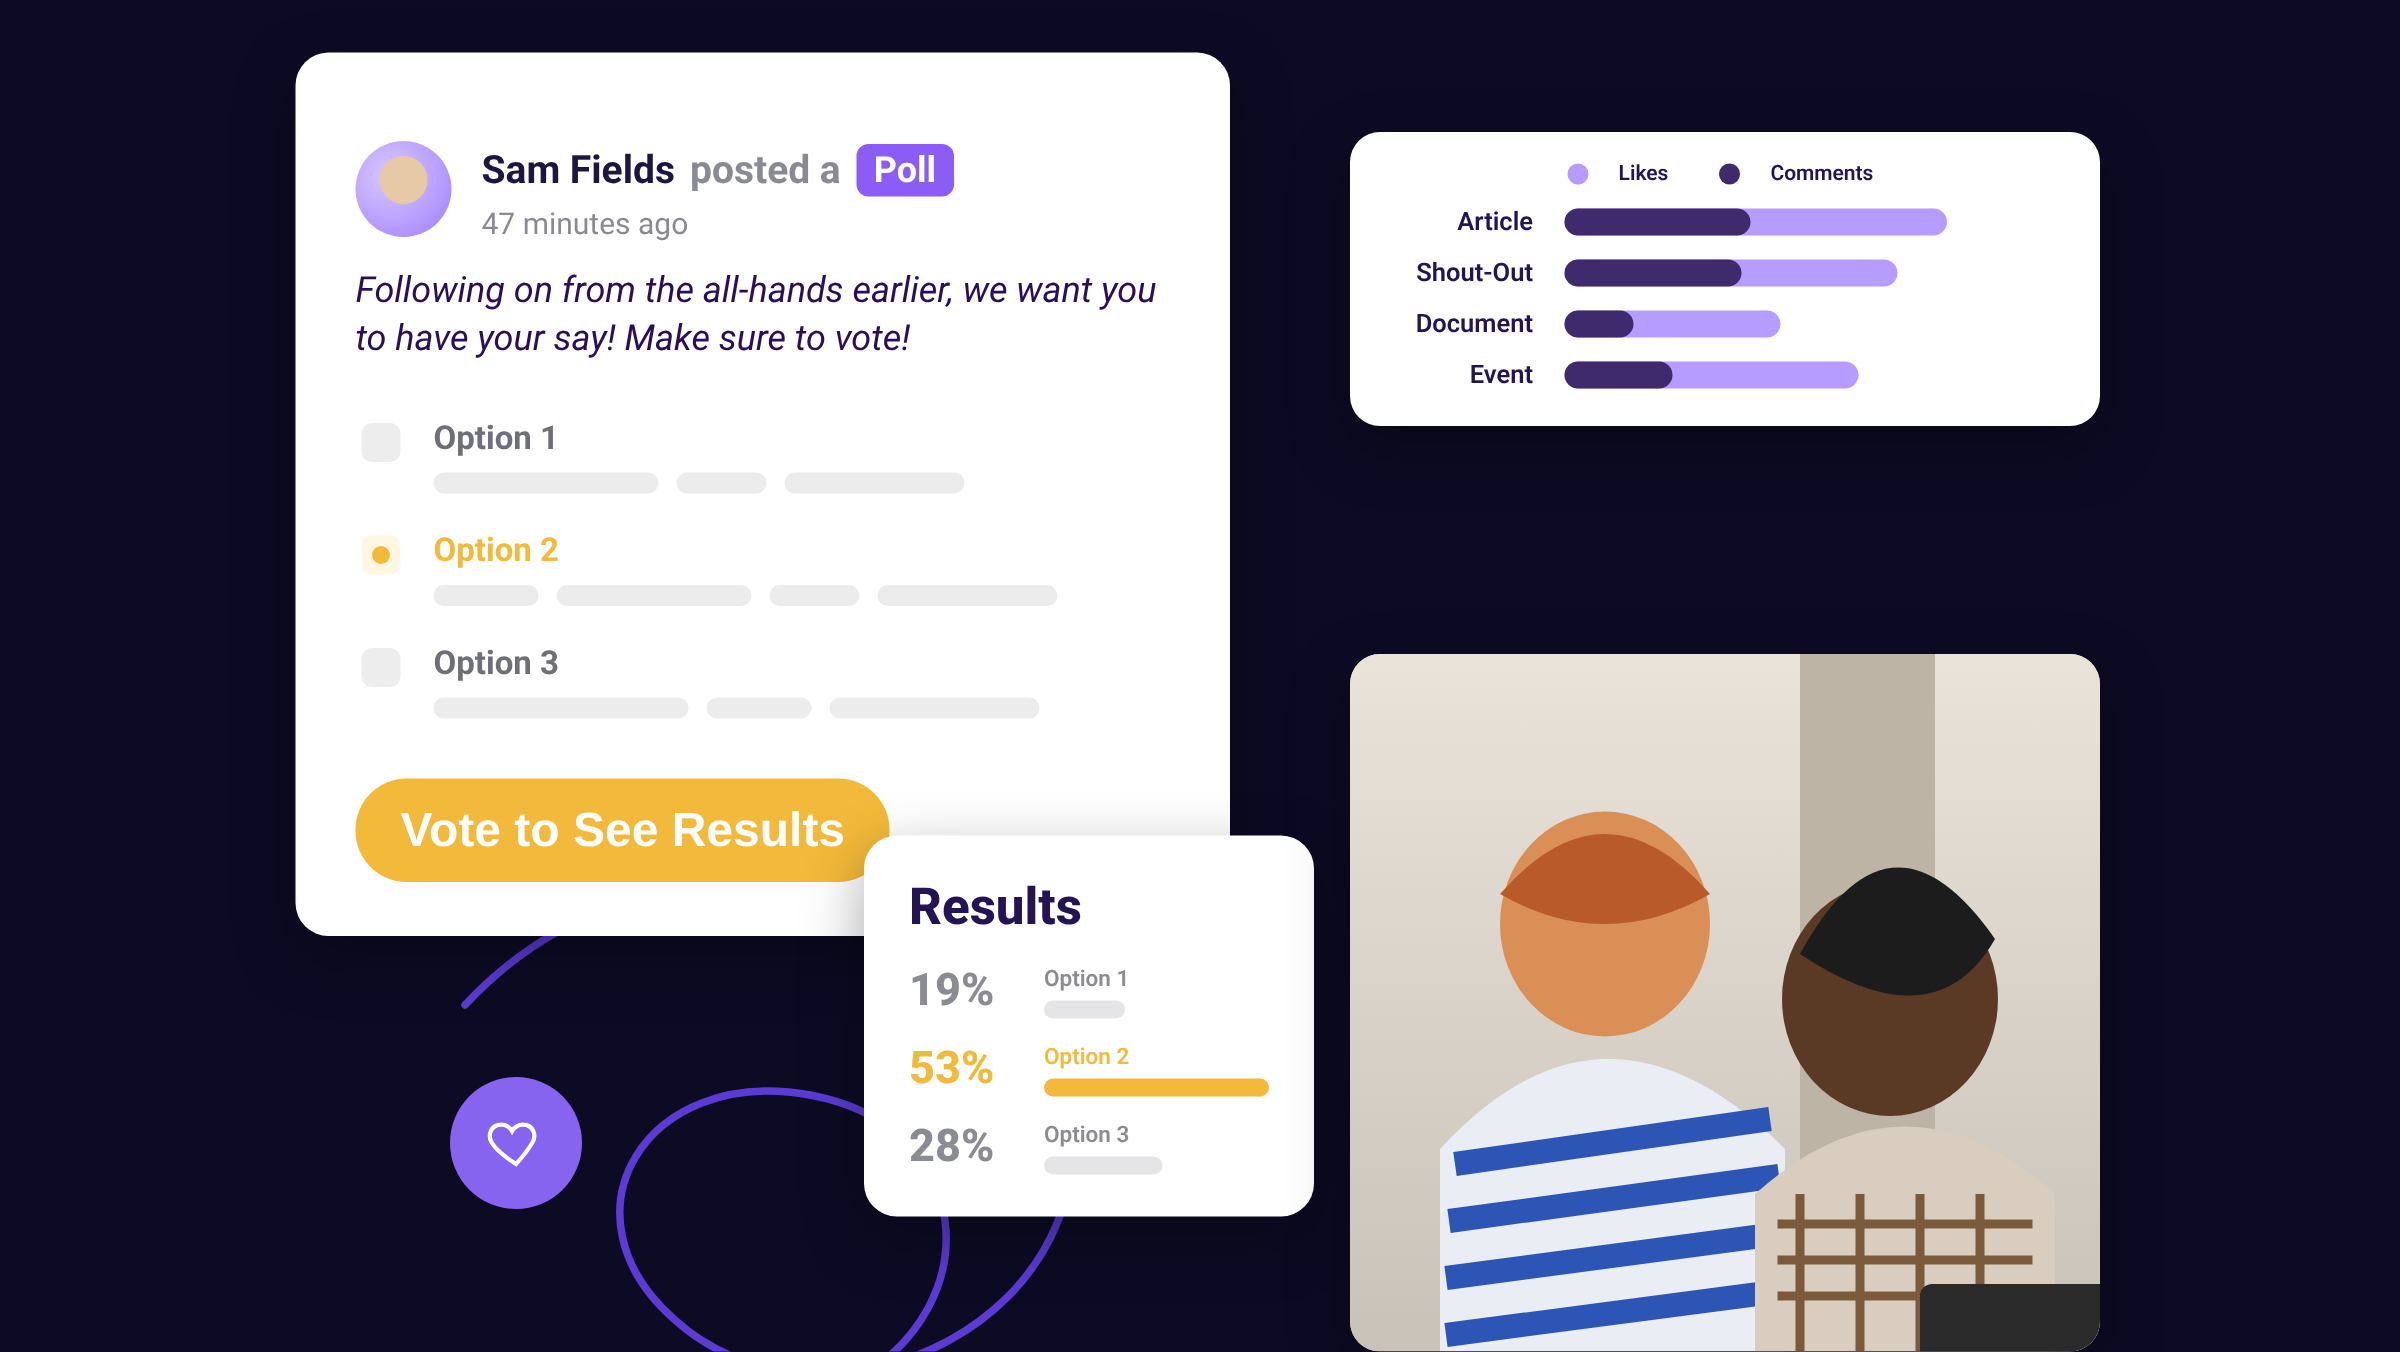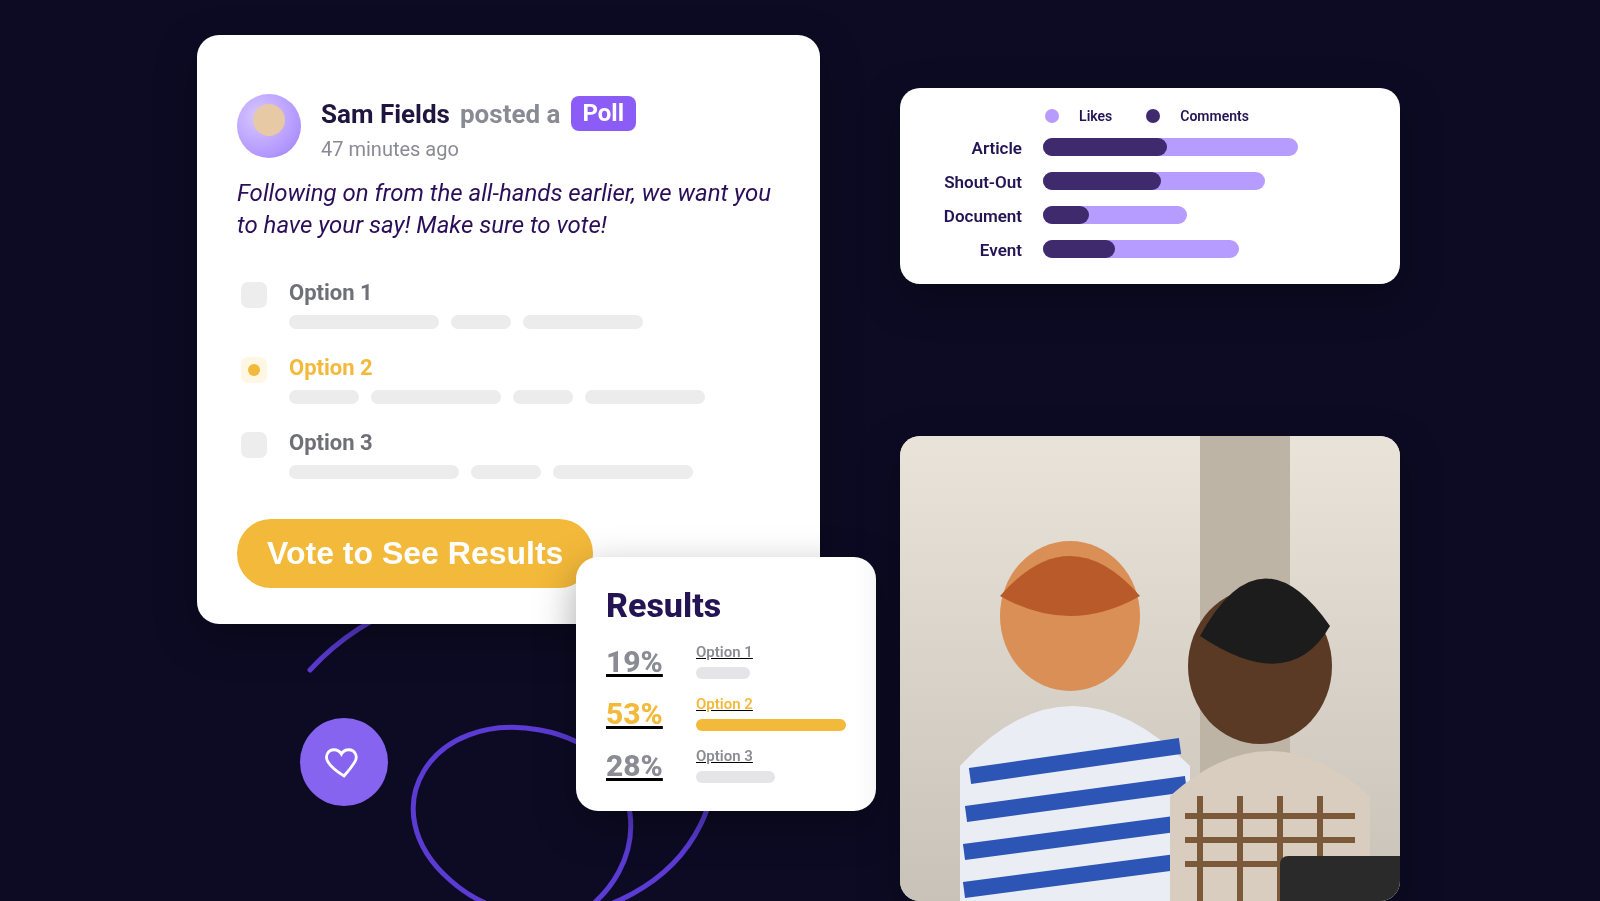--- a/index.html
+++ b/index.html
@@ -107,21 +107,21 @@
     position: absolute;
     left: 576px;
     top: 557px;
     width: 300px;
     background: #ffffff;
     border-radius: 22px;
     padding: 28px 30px 28px 30px;
     box-shadow: 0 14px 40px rgba(0,0,0,.35);
   }
   .results-title { font-size: 34px; font-weight: 800; color: #241454; margin-bottom: 18px; }
-  .result-row { display: flex; align-items: center; gap: 16px; margin-bottom: 16px; text-decoration: underline; }
+  .result-row { display: flex; align-items: flex-start; gap: 16px; margin-bottom: 16px; }
   .result-row:last-child { margin-bottom: 0; }
   .pct { font-size: 30px; font-weight: 800; color: #8b8b93; width: 80px; }
   .result-row.win .pct { color: #f3b93a; }
   .result-right { flex: 1; }
   .result-label { font-size: 15px; font-weight: 600; color: #8b8b93; margin-bottom: 6px; }
   .result-row.win .result-label { color: #f3b93a; }
   .bar-track { width: 150px; height: 12px; position: relative; }
   .bar-fill { height: 12px; border-radius: 6px; background: #e5e5e8; }
   .result-row.win .bar-fill { background: #f3b93a; }
 
@@ -133,21 +133,21 @@
     width: 500px;
     background: #ffffff;
     border-radius: 20px;
     padding: 20px 30px 24px 24px;
     box-shadow: 0 14px 40px rgba(0,0,0,.35);
   }
   .legend { display: flex; gap: 34px; justify-content: center; margin-bottom: 14px; align-items: center; }
   .legend-item { display: flex; align-items: center; gap: 20px; font-size: 14px; font-weight: 600; color: #241454; }
   .legend-dot { width: 14px; height: 14px; border-radius: 50%; }
   .chart-rows { display: flex; flex-direction: column; gap: 14px; }
-  .chart-row { display: flex; gap: 21px; }
+  .chart-row { display: flex; align-items: center; gap: 21px; }
   .chart-row .cat { width: 98px; text-align: right; font-size: 17px; font-weight: 600; color: #241454; }
   .chart-row .stack { flex: 1; position: relative; height: 18px; }
   .seg { position: absolute; top: 0; height: 18px; border-radius: 9px; }
 
   
   .photo-card {
     position: absolute;
     left: 900px;
     top: 436px;
     width: 500px;

